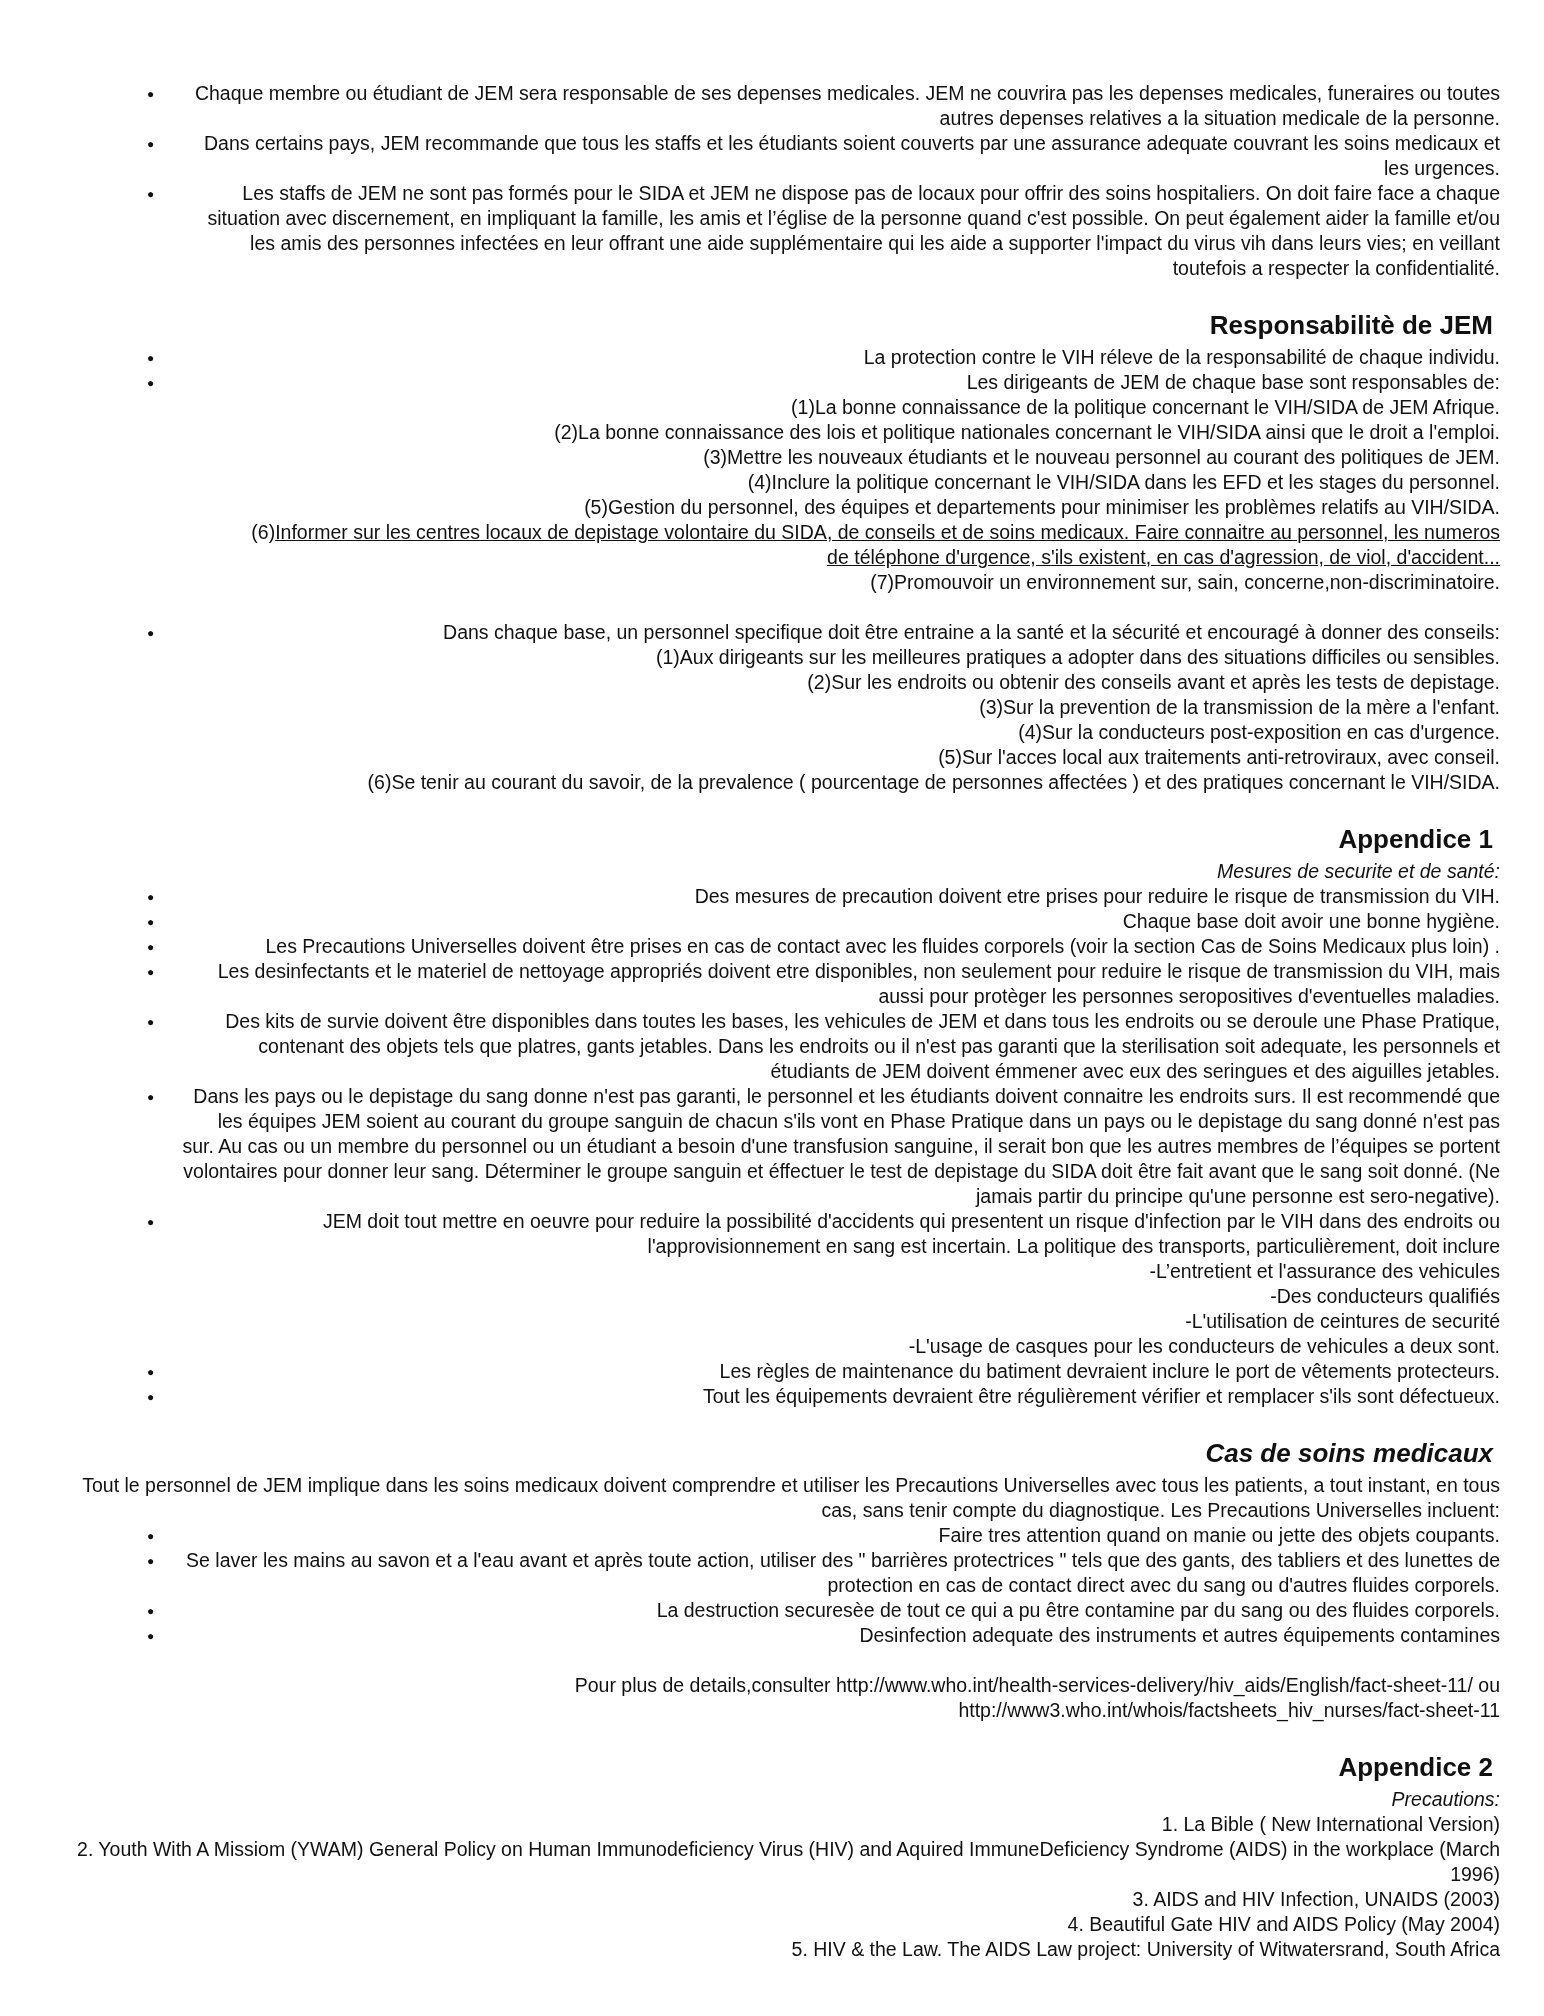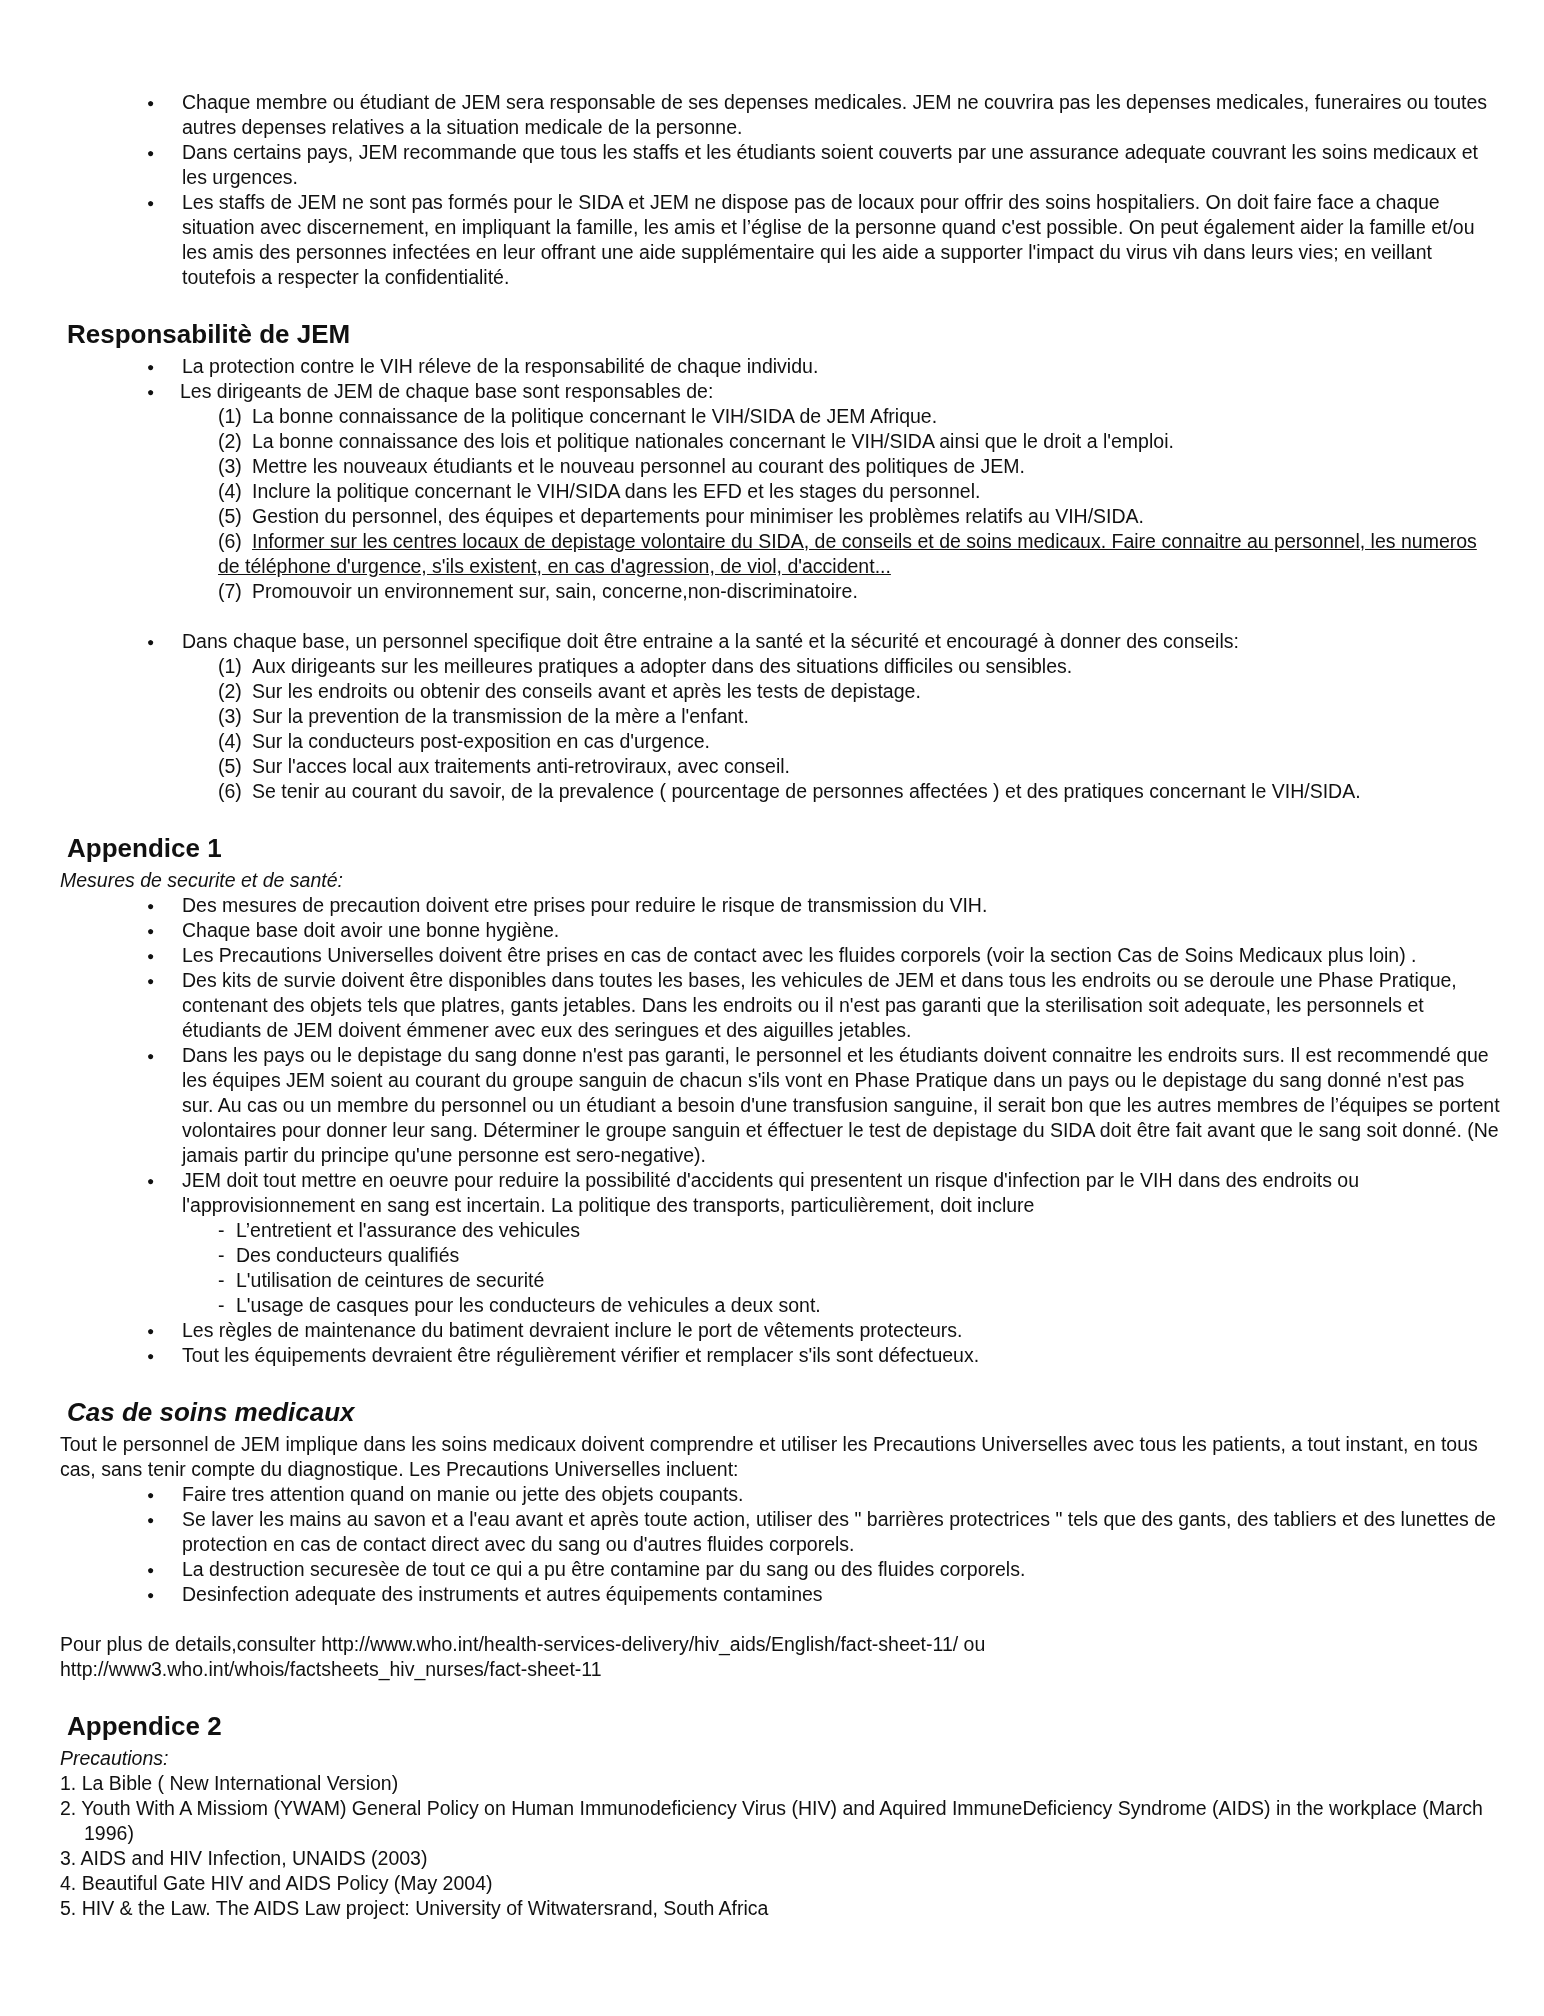--- a/index.html
+++ b/index.html
@@ -1,20 +1,20 @@
 <!DOCTYPE html>
 <html><head>
 <meta charset="utf-8">
 <style>
   html, body { margin: 0; padding: 0; background: #ffffff; }
   body {
     width: 1544px; height: 2016px; overflow: hidden; position: relative;
     font-family: "Liberation Sans", sans-serif; font-size: 19.5px; line-height: 25px; color: #111111;
   }
-  .page { position: absolute; left: 60px; top: 90px; width: 1440px; }
+  .page { position: absolute; left: 60px; top: 81px; width: 1440px; text-align: right; }
   .sec-gap { height: 25px; }
   .bl { position: relative; padding-left: 122px; }
   .bl::before { content: "\25CF"; position: absolute; left: 87px; top: 1px; font-size: 12px; }
   .bl.in2 { padding-left: 120px; }
   .num { padding-left: 158px; }
   .num.wrap { padding-left: 158px; text-indent: 0; text-decoration: underline; }
   .num .lbl { display: inline-block; width: 34px; }
   .dash { padding-left: 158px; }
   .dash .lbl { display: inline-block; width: 18px; }
   h3 { margin: 7px; font-size: 26px; font-weight: bold; line-height: 25px; }
@@ -61,20 +61,21 @@
   </div>
 
   <div class="sec-gap"></div>
 
   <h3>Appendice 1</h3>
   <div class="ital">Mesures de securite et de santé:</div>
   <div>
     <div class="bl">Des mesures de precaution doivent etre prises pour reduire le risque de transmission du VIH.</div>
     <div class="bl">Chaque base doit avoir une bonne hygiène.</div>
     <div class="bl">Les Precautions Universelles doivent être prises en cas de contact avec les fluides corporels (voir la section Cas de Soins Medicaux plus loin) .</div>
+    <div class="bl">Les desinfectants et le materiel de nettoyage appropriés doivent etre disponibles, non seulement pour reduire le risque de transmission du VIH, mais aussi pour protèger les personnes seropositives d'eventuelles maladies.</div>
     <div class="bl">Des kits de survie doivent être disponibles dans toutes les bases, les vehicules de JEM et dans tous les endroits ou se deroule une Phase Pratique, contenant des objets tels que platres, gants jetables. Dans les endroits ou il n'est pas garanti que la sterilisation soit adequate, les personnels et étudiants de JEM doivent émmener avec eux des seringues et des aiguilles jetables.</div>
     <div class="bl">Dans les pays ou le depistage du sang donne n'est pas garanti, le personnel et les étudiants doivent connaitre les endroits surs.  Il est recommendé que les équipes JEM soient au courant du groupe sanguin de chacun s'ils vont en Phase Pratique dans un pays ou le depistage du sang donné n'est pas sur. Au cas ou un membre du personnel ou un étudiant a besoin d'une transfusion sanguine, il serait bon que les autres membres de l’équipes se portent volontaires pour donner leur sang.  Déterminer le groupe sanguin et éffectuer le test de depistage du SIDA doit être fait avant que le sang soit donné. (Ne jamais partir du principe qu'une personne est sero-negative).</div>
     <div class="bl">JEM doit tout mettre en oeuvre pour reduire la possibilité d'accidents qui presentent un risque d'infection par le VIH dans des endroits ou l'approvisionnement en sang est incertain. La politique des transports, particulièrement, doit inclure</div>
     <div>
       <div class="dash"><span class="lbl">-</span><span>L’entretient et l'assurance des vehicules</span></div>
       <div class="dash"><span class="lbl">-</span><span>Des conducteurs qualifiés</span></div>
       <div class="dash"><span class="lbl">-</span><span>L'utilisation de ceintures de securité</span></div>
       <div class="dash"><span class="lbl">-</span><span>L'usage de casques pour les conducteurs de vehicules a deux sont.</span></div>
     </div>
     <div class="bl">Les règles de maintenance du batiment devraient inclure le port de vêtements protecteurs.</div>

